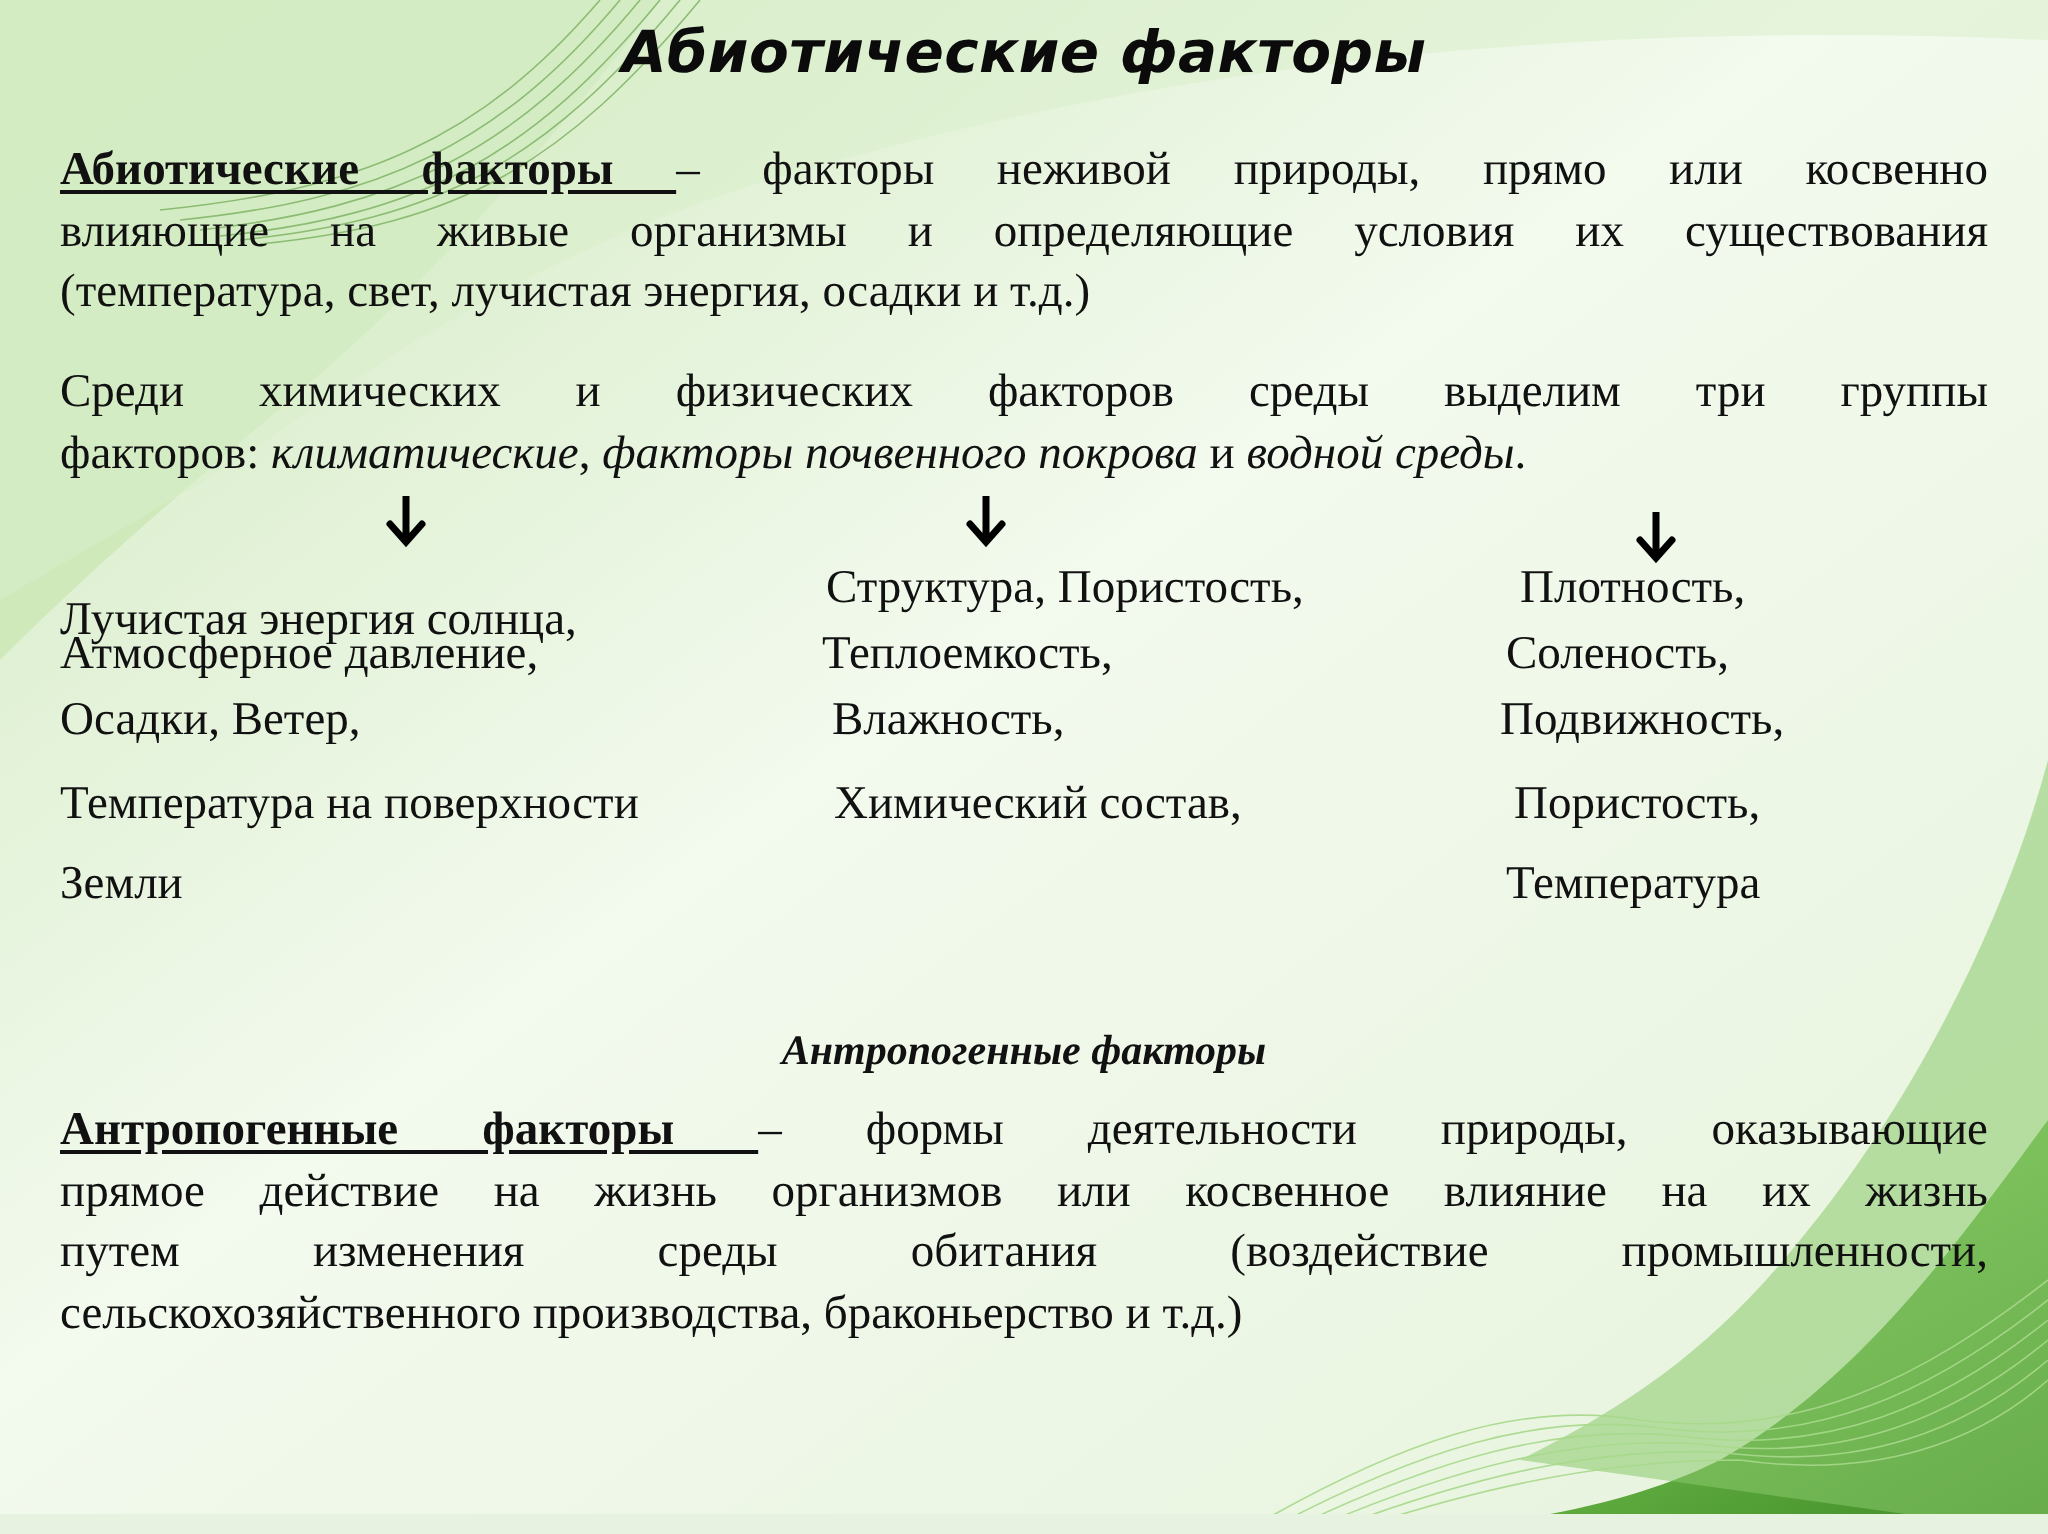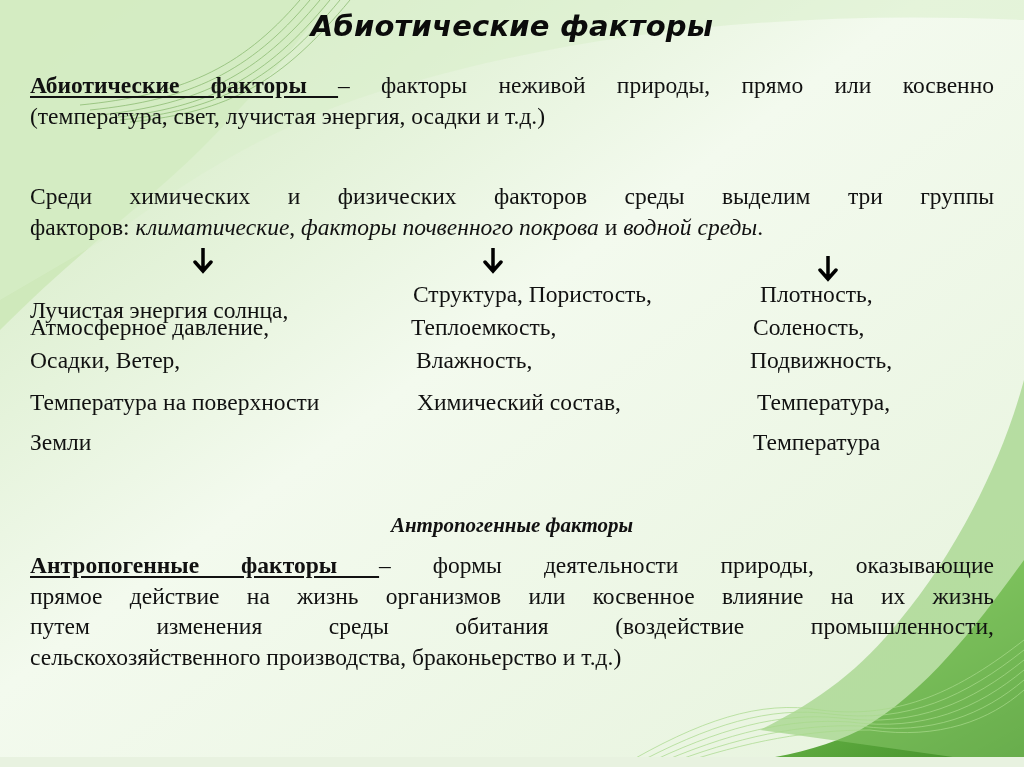--- a/index.html
+++ b/index.html
@@ -86,20 +86,21 @@
 </svg>
 
 <div class="slide">
 
   <div class="title">Абиотические факторы</div>
 
   <div class="para" style="top:70px;">
     <span class="justify-line">
       <span class="term">Абиотические факторы </span><span> – факторы неживой природы, прямо или косвенно</span>
     </span>
+    <span class="justify-line">влияющие на живые организмы и определяющие условия их существования</span>
     <span class="last-line">(температура, свет, лучистая энергия, осадки и т.д.)</span>
   </div>
 
   <div class="para" style="top:181px;">
     <span class="justify-line">Среди химических и физических факторов среды выделим три группы</span>
     <span class="last-line">
       <span>факторов: </span><span class="ital">климатические</span><span>, </span><span class="ital">факторы почвенного покрова</span><span> и </span><span class="ital">водной среды</span><span>.</span>
     </span>
   </div>
 
@@ -120,21 +121,21 @@
   <div class="col-item" style="left:30px;top:428px;">Земли</div>
 
   <div class="col-item" style="left:413px;top:280px;">Структура, Пористость,</div>
   <div class="col-item" style="left:411px;top:313px;">Теплоемкость,</div>
   <div class="col-item" style="left:416px;top:346px;">Влажность,</div>
   <div class="col-item" style="left:417px;top:388px;">Химический состав,</div>
 
   <div class="col-item" style="left:760px;top:280px;">Плотность,</div>
   <div class="col-item" style="left:753px;top:313px;">Соленость,</div>
   <div class="col-item" style="left:750px;top:346px;">Подвижность,</div>
-  <div class="col-item" style="left:757px;top:388px;">Температура,</div>
+  <div class="col-item" style="left:757px;top:388px;">Пористость,</div>
   <div class="col-item" style="left:753px;top:428px;">Температура</div>
 
   <div class="subtitle">Антропогенные факторы</div>
 
   <div class="para" style="top:550px;">
     <span class="justify-line">
       <span class="term">Антропогенные факторы </span><span> – формы деятельности природы, оказывающие</span>
     </span>
     <span class="justify-line">прямое действие на жизнь организмов или косвенное влияние на их жизнь</span>
     <span class="justify-line">путем изменения среды обитания (воздействие промышленности,</span>

